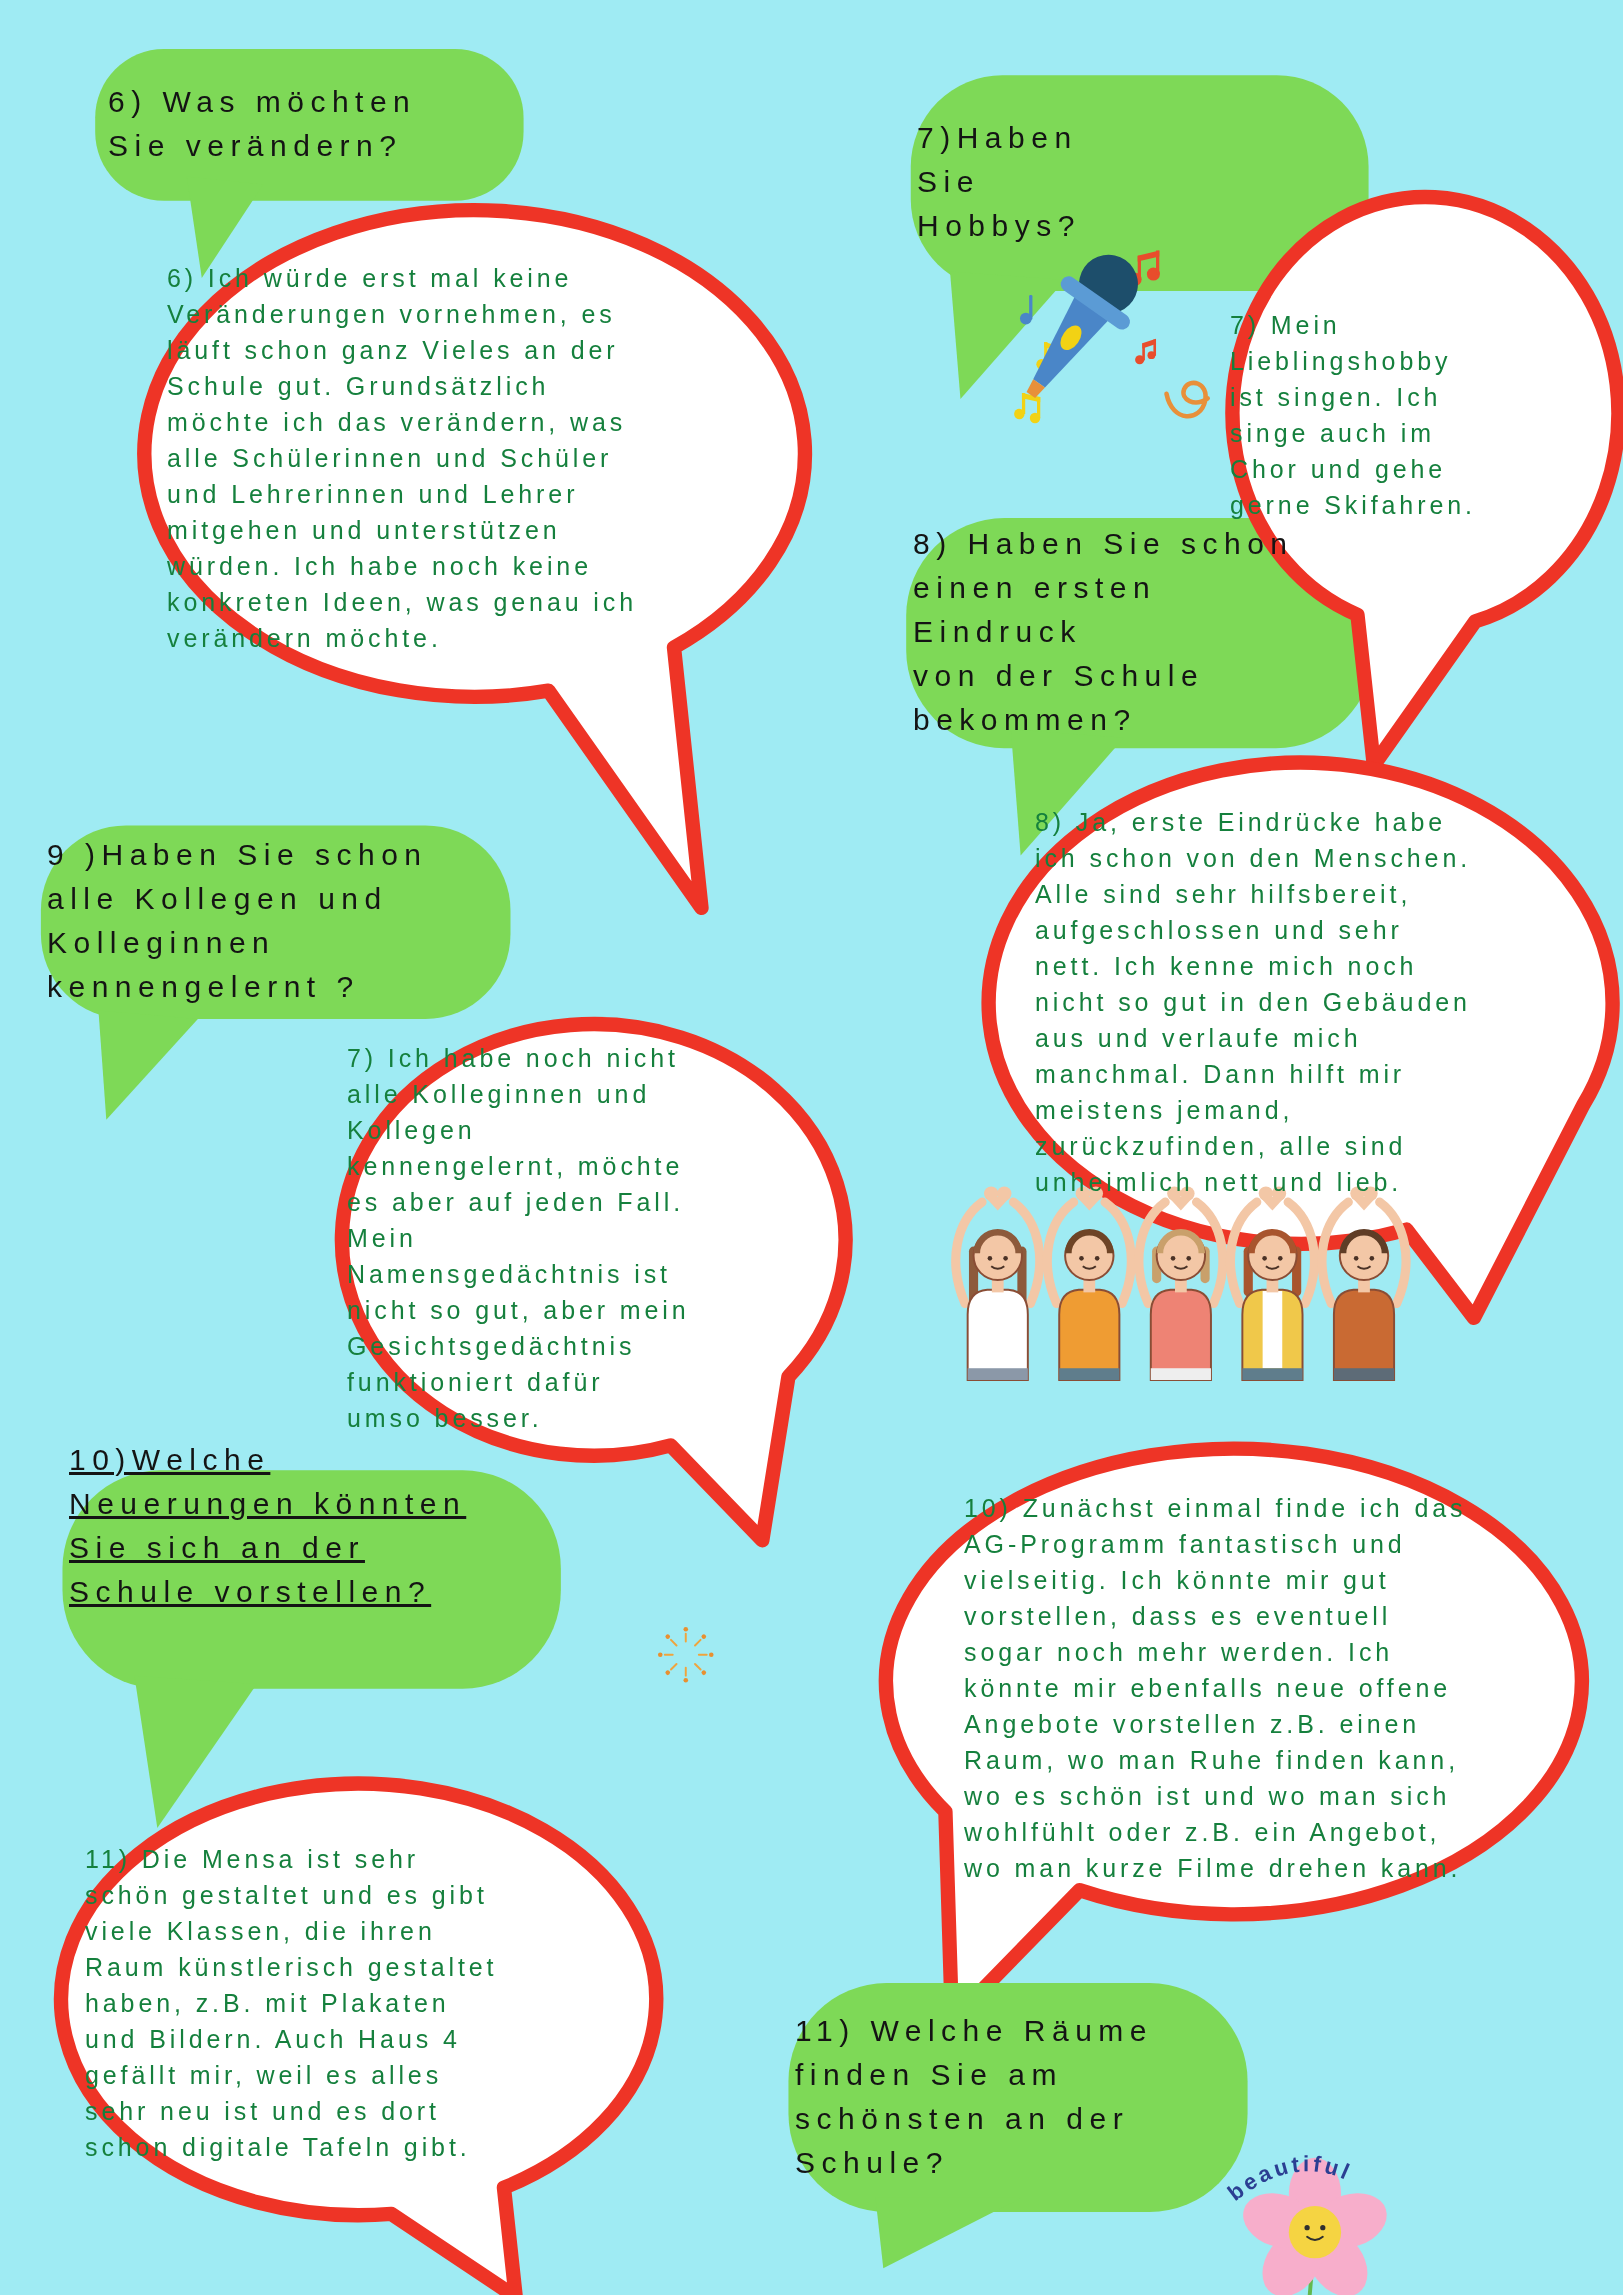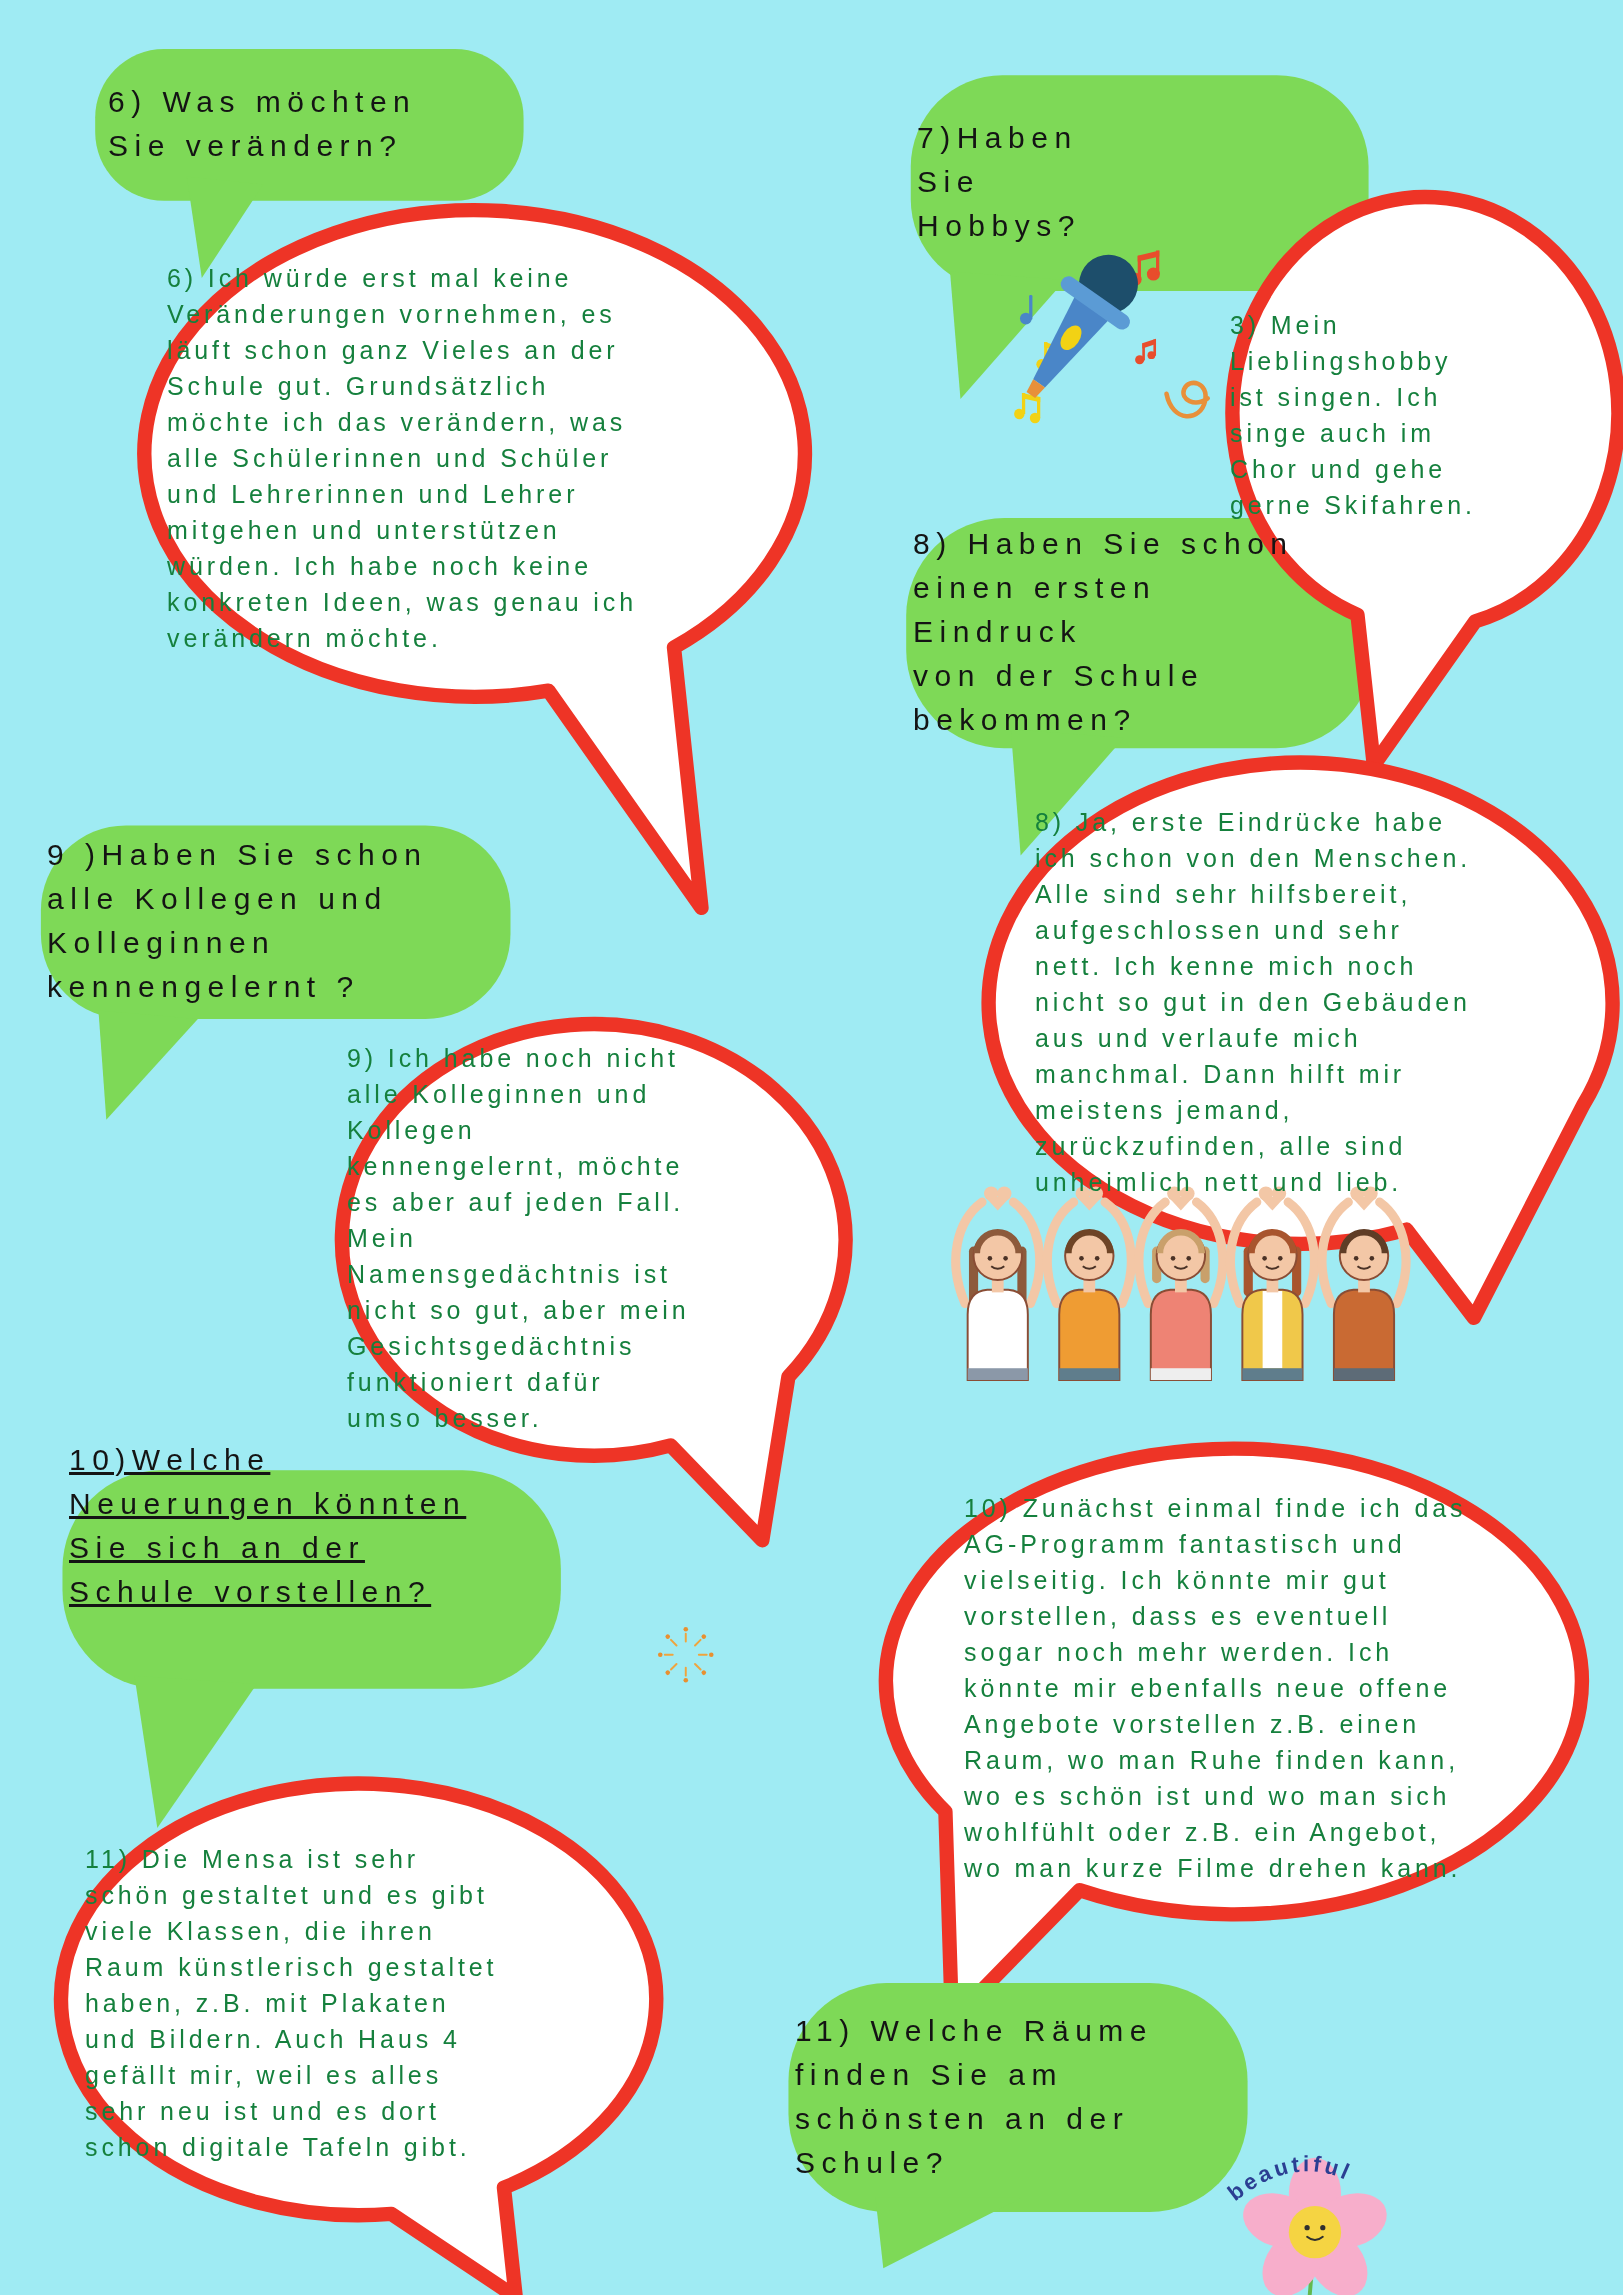--- a/index.html
+++ b/index.html
@@ -250,21 +250,21 @@
 alle Schülerinnen und Schüler
 und Lehrerinnen und Lehrer
 mitgehen und unterstützen
 würden. Ich habe noch keine
 konkreten Ideen, was genau ich
 verändern möchte.</div>
 
   <div class="txt q" style="left:917px;top:116px;width:445px;">7)Haben
 Sie
 Hobbys?</div>
-  <div class="txt a" style="left:1230px;top:307px;width:373px;">3) Mein
+  <div class="txt a" style="left:1230px;top:307px;width:373px;">7) Mein
 Lieblingshobby
 ist singen. Ich
 singe auch im
 Chor und gehe
 gerne Skifahren.</div>
 
   <div class="txt q" style="left:913px;top:522px;width:455px;">8) Haben Sie schon
 einen ersten
 Eindruck
 von der Schule
@@ -278,21 +278,21 @@
 aus und verlaufe mich
 manchmal. Dann hilft mir
 meistens jemand,
 zurückzufinden, alle sind
 unheimlich nett und lieb.</div>
 
   <div class="txt q" style="left:47px;top:833px;width:457px;">9 )Haben Sie schon
 alle Kollegen und
 Kolleginnen
 kennengelernt ?</div>
-  <div class="txt a" style="left:347px;top:1040px;width:510px;">9) Ich habe noch nicht
+  <div class="txt a" style="left:347px;top:1040px;width:510px;">7) Ich habe noch nicht
 alle Kolleginnen und
 Kollegen
 kennengelernt, möchte
 es aber auf jeden Fall.
 Mein
 Namensgedächtnis ist
 nicht so gut, aber mein
 Gesichtsgedächtnis
 funktioniert dafür
 umso besser.</div>

